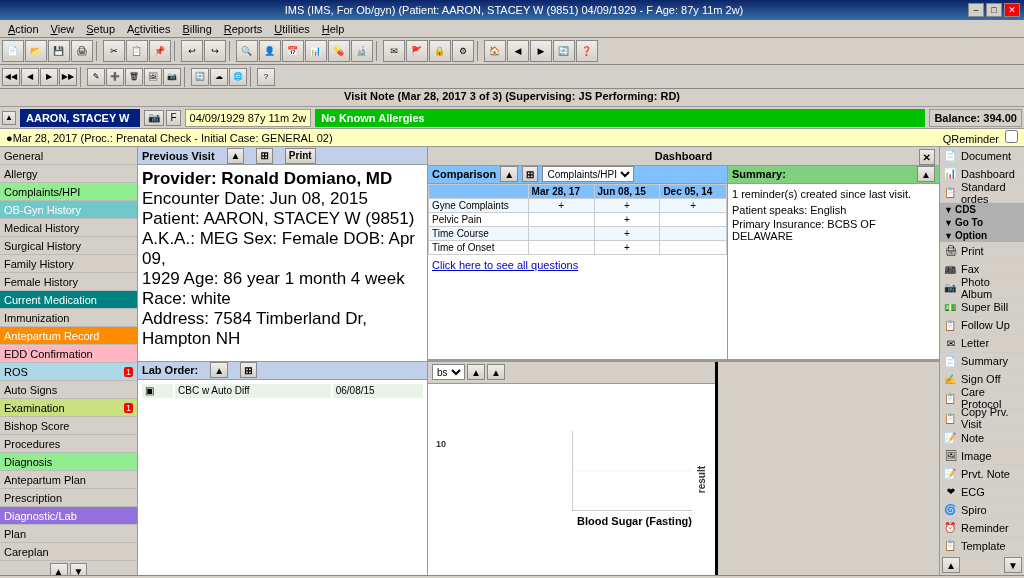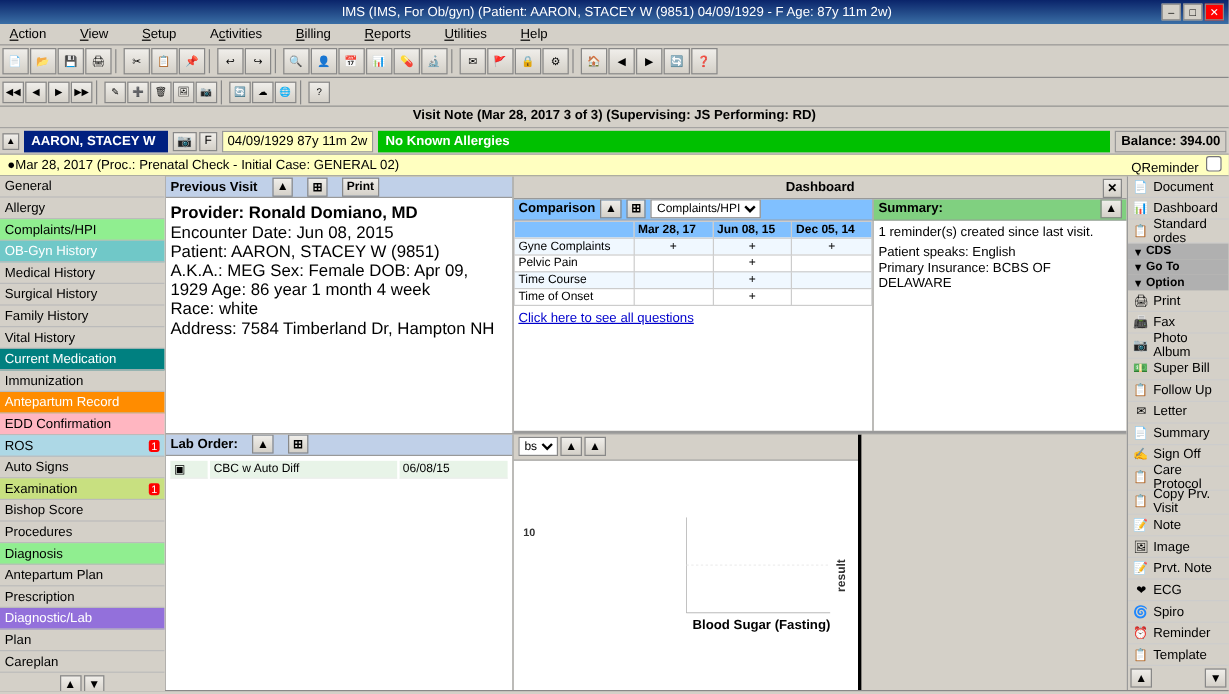--- a/index.html
+++ b/index.html
@@ -30,21 +30,20 @@
     .title-btn.close { background: #ff0000; color: white; }
 
     
     .menu-bar {
       background: #d4d0c8;
       border-bottom: 1px solid #888;
       display: flex;
       align-items: center;
       height: 18px;
       padding: 0 2px;
-      gap: 16px;
     }
     .menu-item {
       padding: 1px 6px;
       font-size: 11px;
       cursor: pointer;
       color: #000;
     }
     .menu-item span { text-decoration: underline; }
 
     
@@ -220,21 +219,21 @@
       height: 18px;
       display: flex;
       align-items: center;
       gap: 12px;
     }
     .panel-body {
       background: white;
       flex: 1;
       padding: 4px;
       overflow-y: auto;
-      font-size: 14px;
+      font-size: 17px;
     }
 
     
     .right-panel {
       flex: 1;
       display: flex;
       flex-direction: column;
       overflow: hidden;
     }
 
@@ -613,21 +612,21 @@
     <div class="sidebar-item">
       <span>Medical History</span>
     </div>
     <div class="sidebar-item">
       <span>Surgical History</span>
     </div>
     <div class="sidebar-item">
       <span>Family History</span>
     </div>
     <div class="sidebar-item">
-      <span>Vital History</span>
+      <span>Female History</span>
     </div>
     <div class="sidebar-item teal">
       <span>Current Medication</span>
     </div>
     <div class="sidebar-item">
       <span>Immunization</span>
     </div>
     <div class="sidebar-item orange">
       <span>Antepartum Record</span>
     </div>

